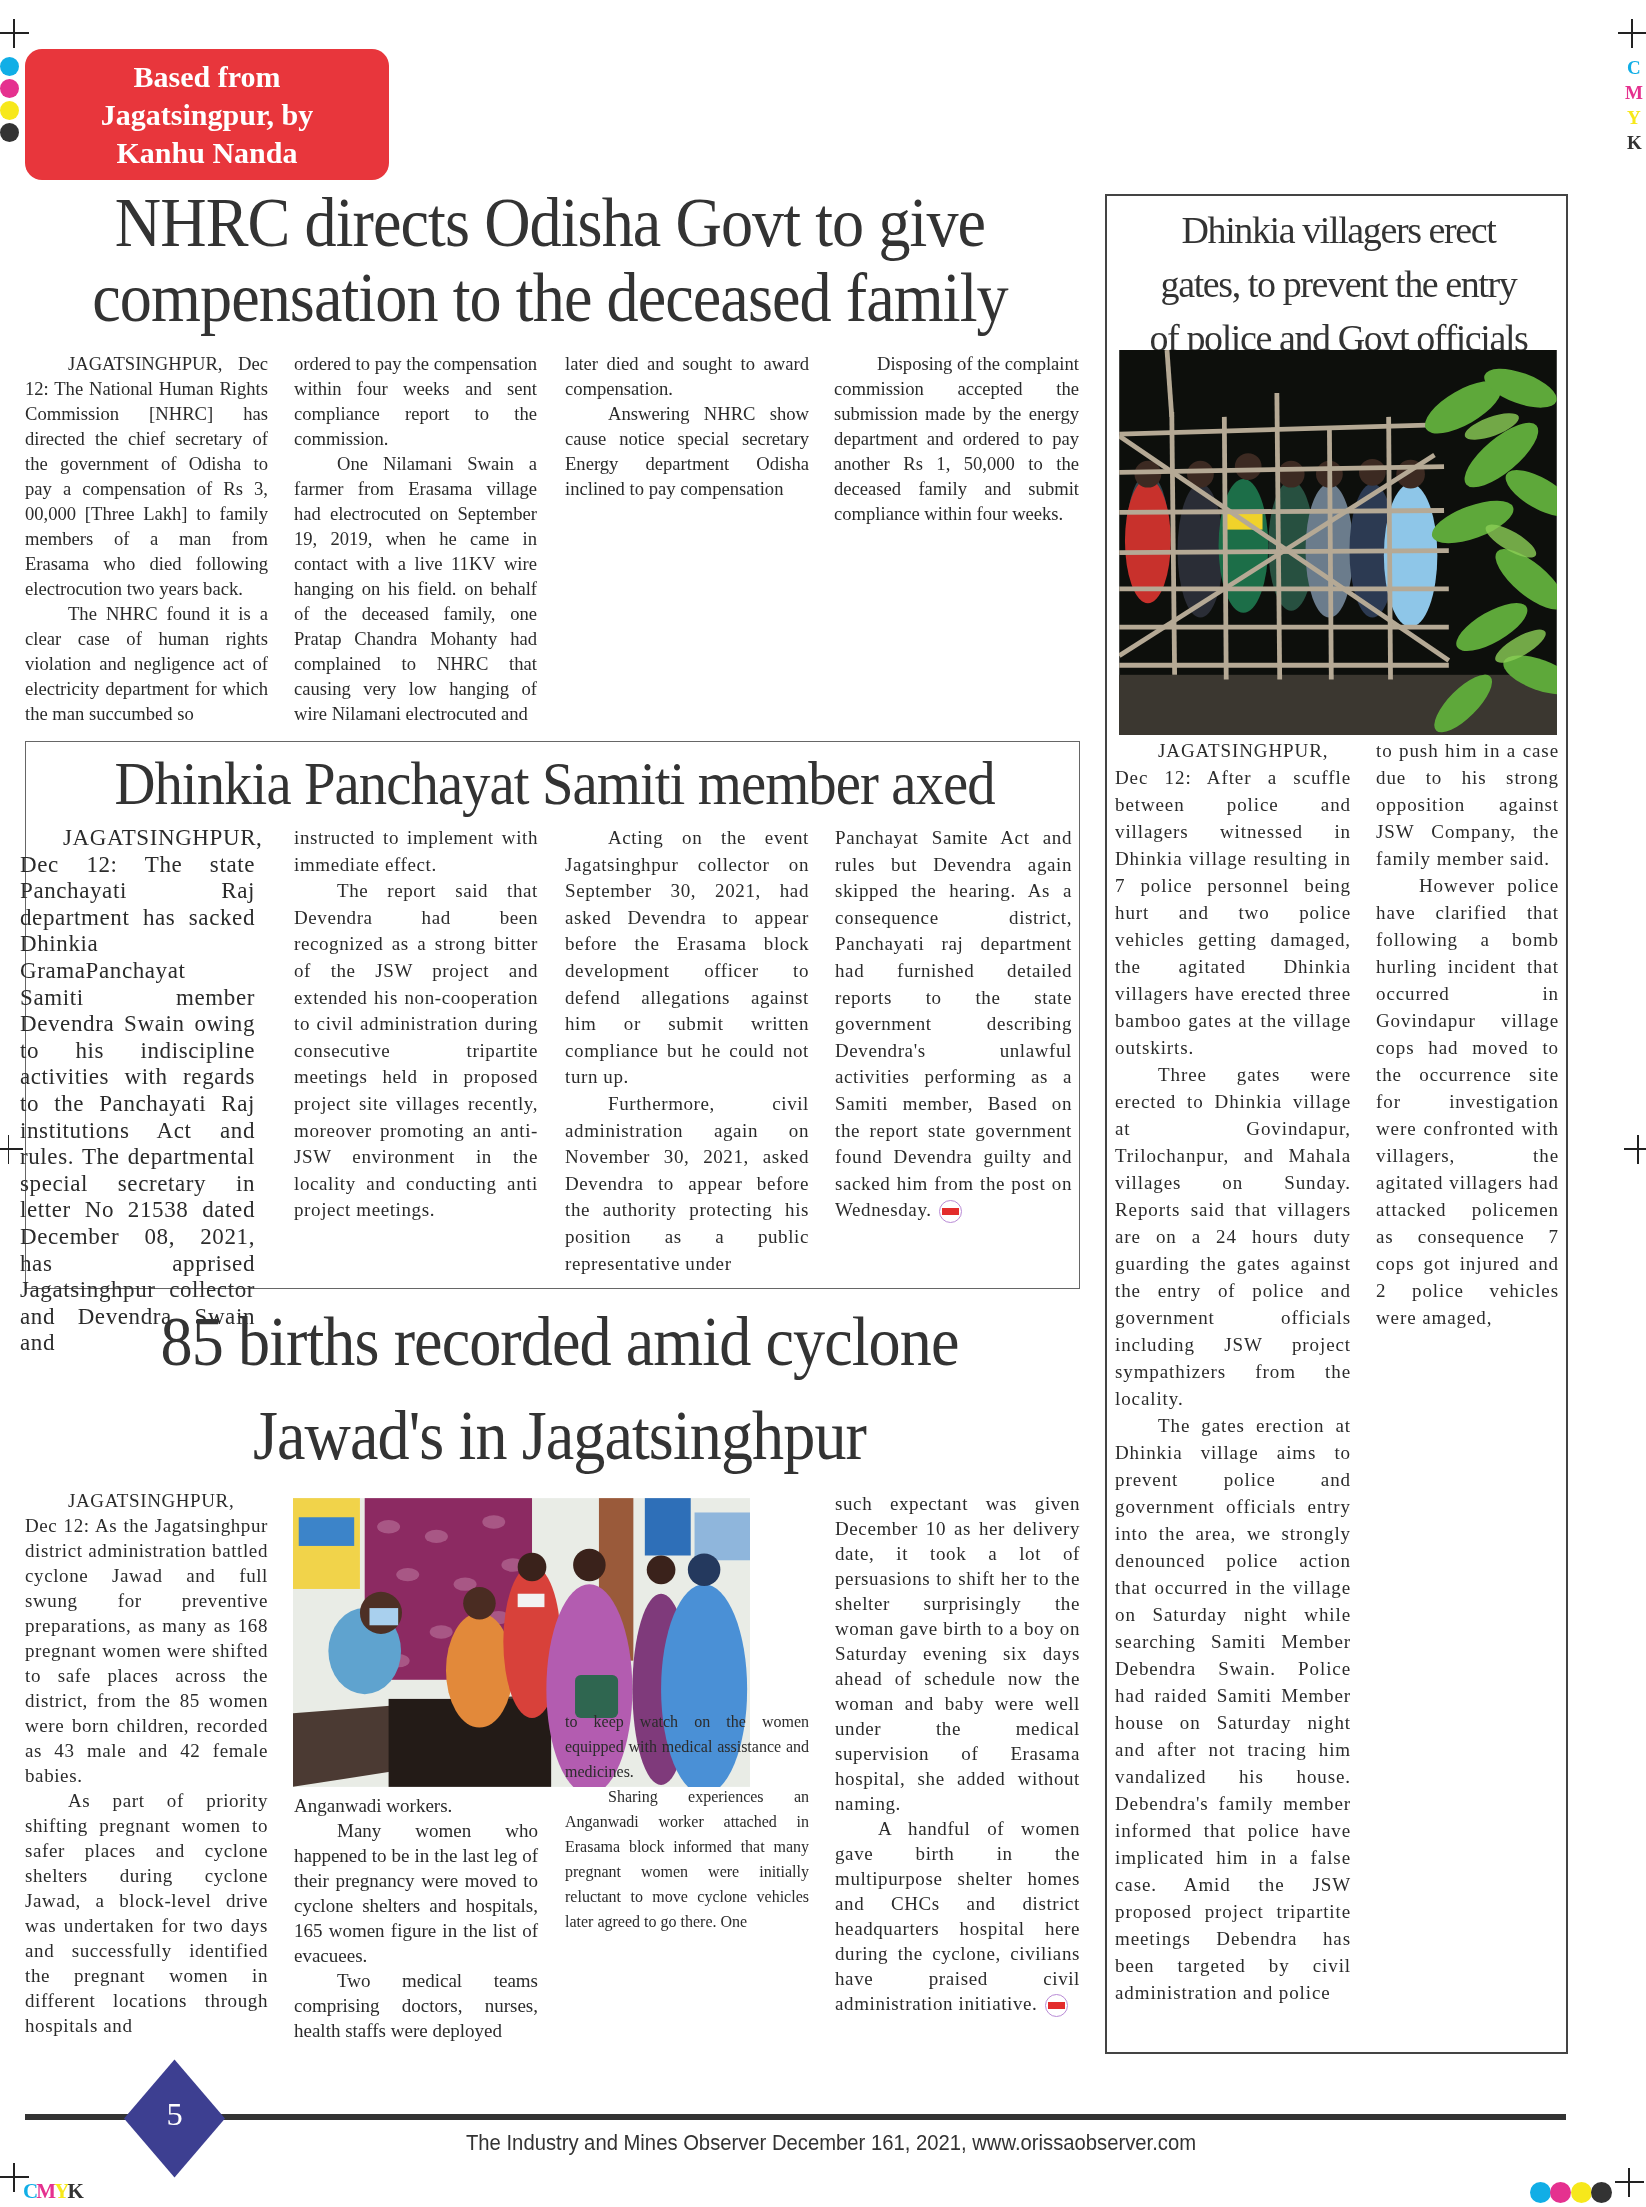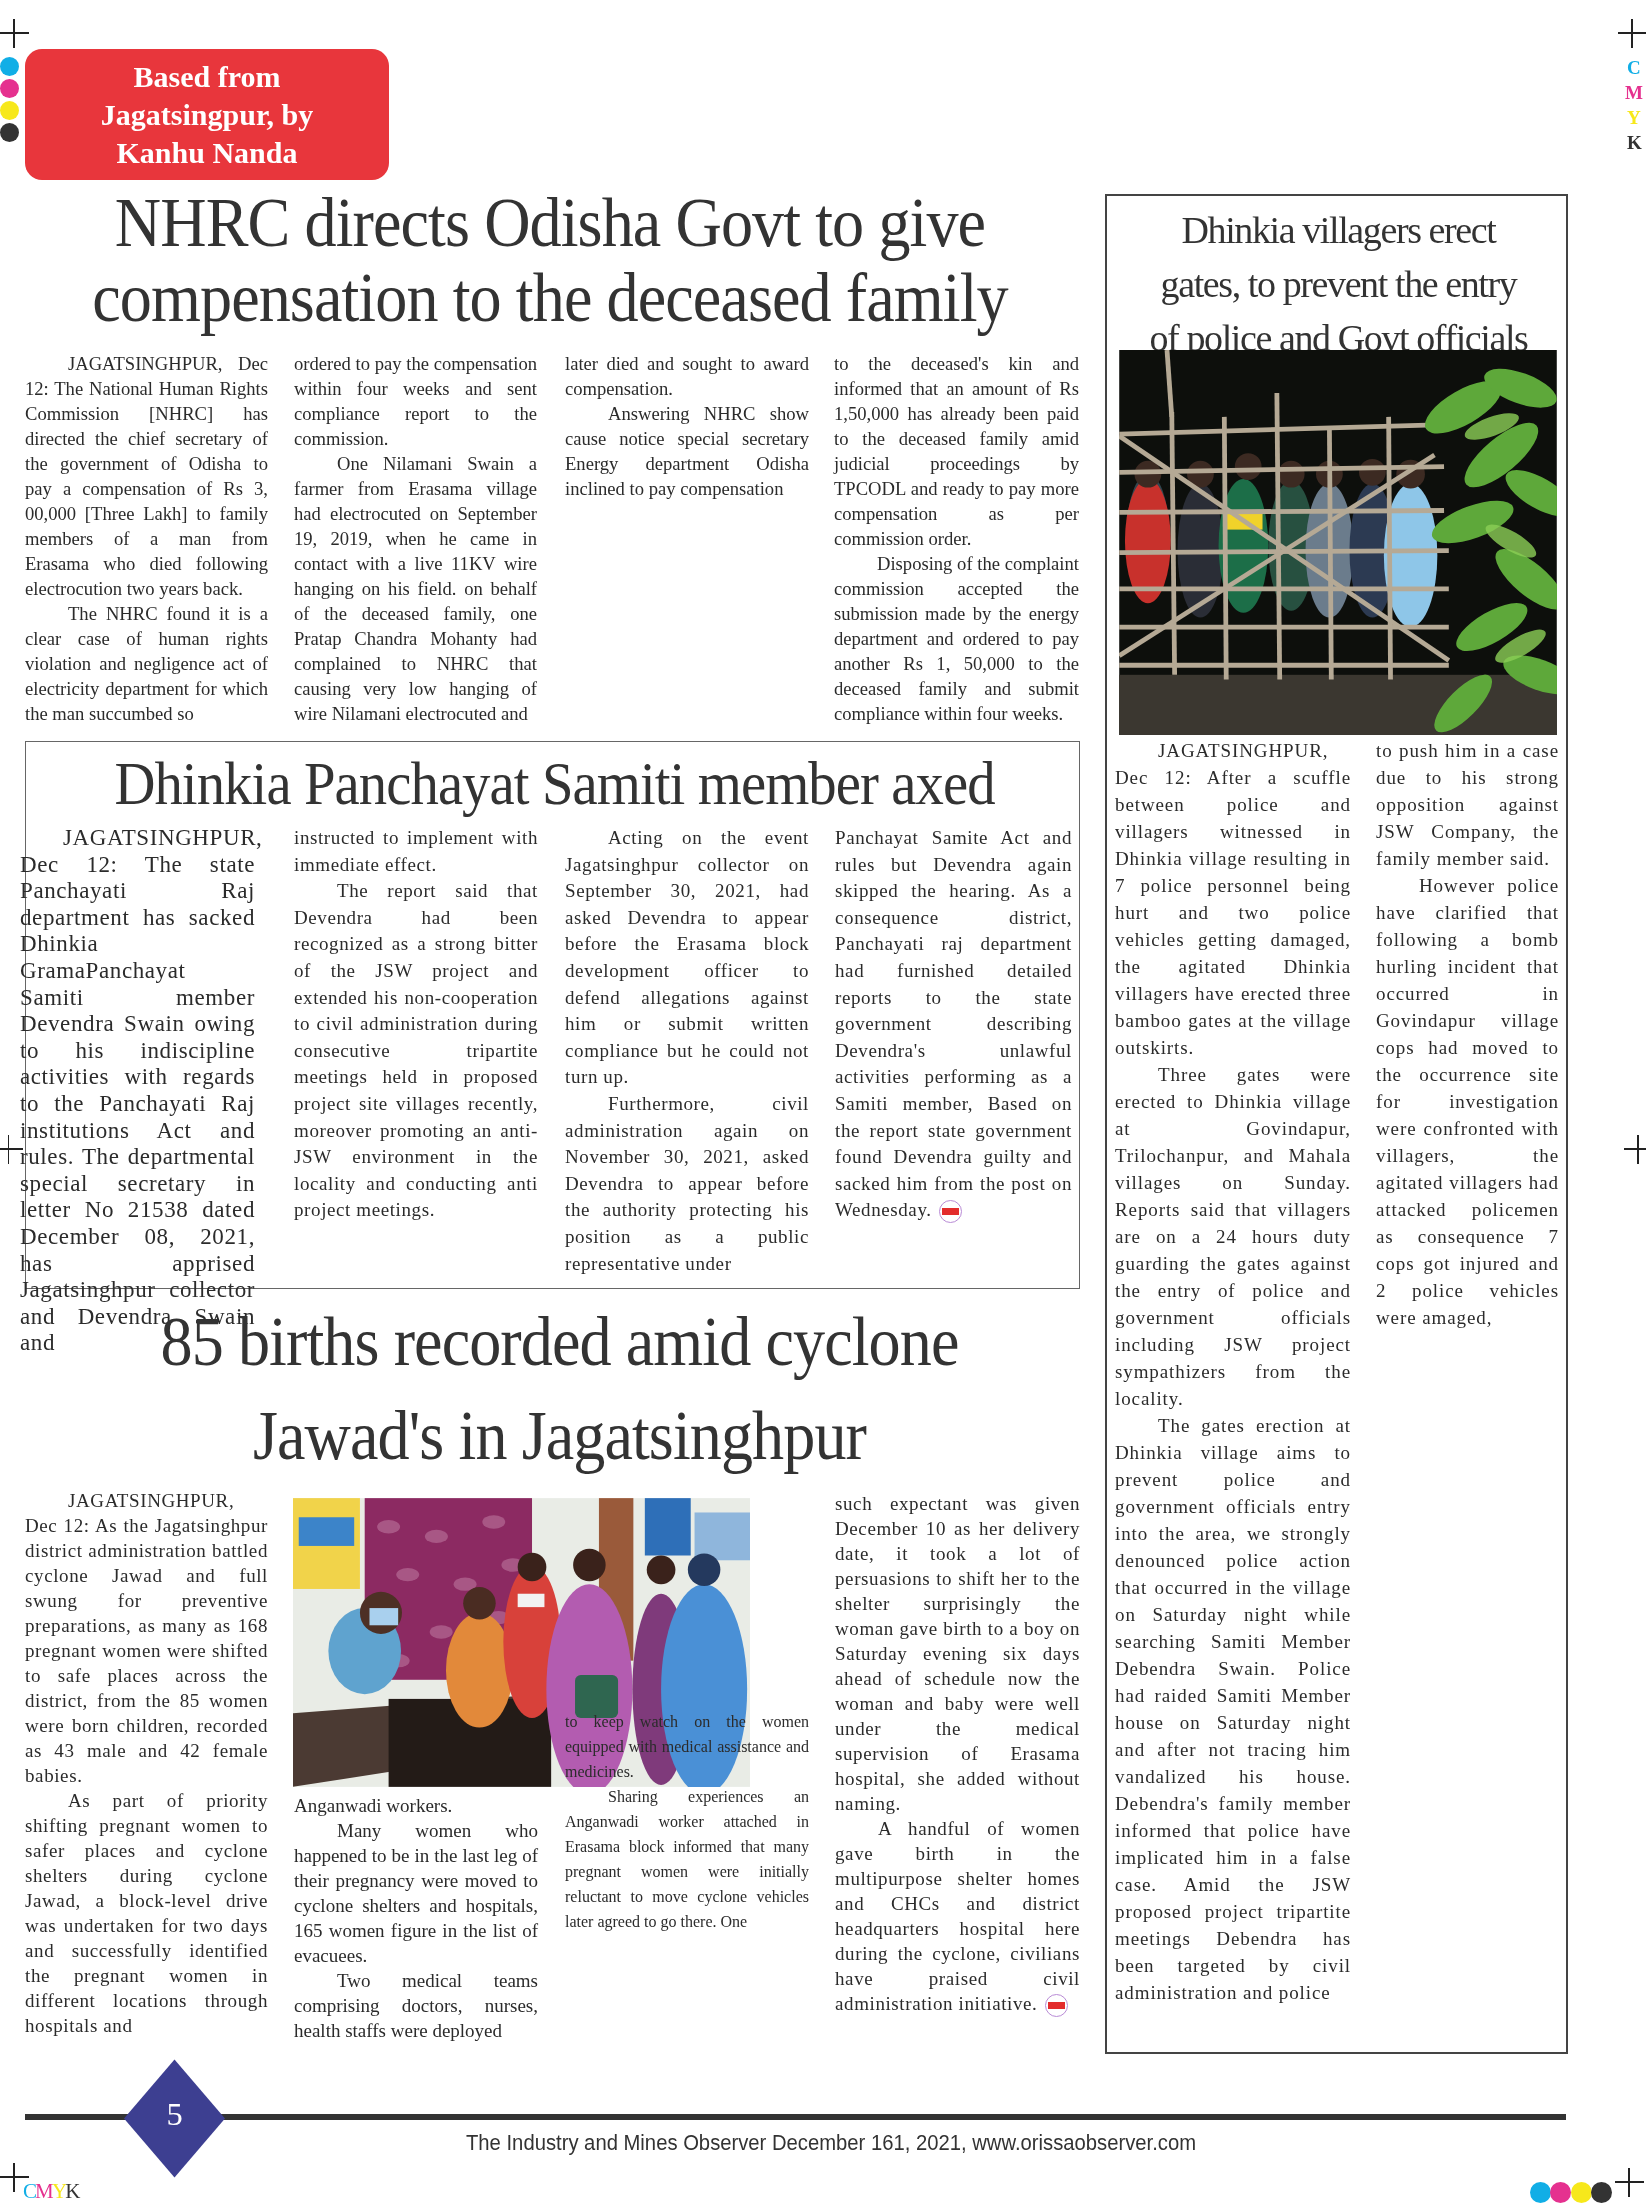--- a/index.html
+++ b/index.html
@@ -48,21 +48,21 @@
 <div class="reg" style="left:1618px;top:19px;"></div>
 <div class="cmyk-letter" style="left:1627px;top:57px;color:#11aee6;">C</div>
 <div class="cmyk-letter" style="left:1625px;top:82px;color:#e5318f;">M</div>
 <div class="cmyk-letter" style="left:1627px;top:107px;color:#f7e81b;">Y</div>
 <div class="cmyk-letter" style="left:1627px;top:132px;color:#333;">K</div>
 
 <div class="reg" style="left:-5.7px;top:1135px;"></div>
 <div class="reg" style="left:1624px;top:1135px;"></div>
 
 <div class="reg" style="left:0;top:2163px;"></div>
-<div class="abs" style="left:23px;top:2179px;font-weight:normal;font-size:21px;letter-spacing:-1.9px;">
+<div class="abs" style="left:23px;top:2179px;font-weight:bold;font-size:21px;letter-spacing:-1.9px;">
   <span style="color:#11aee6">C</span><span style="color:#e5318f">M</span><span style="color:#f7e81b">Y</span><span style="color:#333">K</span>
 </div>
 <div class="dot" style="left:1530px;top:2182px;width:21px;height:21px;background:#11aee6;"></div>
 <div class="dot" style="left:1550px;top:2182px;width:21px;height:21px;background:#e5318f;"></div>
 <div class="dot" style="left:1571px;top:2182px;width:21px;height:21px;background:#f7e81b;"></div>
 <div class="dot" style="left:1591px;top:2182px;width:21px;height:21px;background:#333;"></div>
 <div class="reg" style="left:1615px;top:2168px;"></div>
 
 <div class="abs banner">
   <div>Based from</div>
@@ -81,21 +81,20 @@
   </div>
   <div class="col" style="left:294px;top:351px;width:243px;">
     <p>ordered to pay the compensation within four weeks and sent compliance report to the commission.</p>
     <p class="ind">One Nilamani Swain a farmer from Erasama village had electrocuted on September 19, 2019, when he came in contact with a live 11KV wire hanging on his field. on behalf of the deceased family, one Pratap Chandra Mohanty had complained to NHRC that causing very low hanging of wire Nilamani electrocuted and</p>
   </div>
   <div class="col" style="left:565px;top:351px;width:244px;">
     <p>later died and sought to award compensation.</p>
     <p class="ind">Answering NHRC show cause notice special secretary Energy department Odisha inclined to pay compensation</p>
   </div>
   <div class="col" style="left:834px;top:351px;width:245px;">
-    <p>to the deceased's kin and informed that an amount of Rs 1,50,000 has already been paid to the deceased family amid judicial proceedings by TPCODL and ready to pay more compensation as per commission order.</p>
     <p class="ind">Disposing of the complaint commission accepted the submission made by the energy department and ordered to pay another Rs 1, 50,000 to the deceased family and submit compliance within four weeks.</p>
   </div>
 </div>
 
 <div class="box box-mid"></div>
 <div class="hl hl2">Dhinkia Panchayat Samiti member axed</div>
 <div>
   <div class="col wide" style="left:20px;top:825px;width:235px;font-size:23px;line-height:26.6px;">
     <p class="ind">JAGATSINGHPUR, Dec 12: The state Panchayati Raj department has sacked Dhinkia GramaPanchayat Samiti member Devendra Swain owing to his indiscipline activities with regards to the Panchayati Raj institutions Act and rules. The departmental special secretary in letter No 21538 dated December 08, 2021, has apprised Jagatsinghpur collector and Devendra Swain and</p>
   </div>

